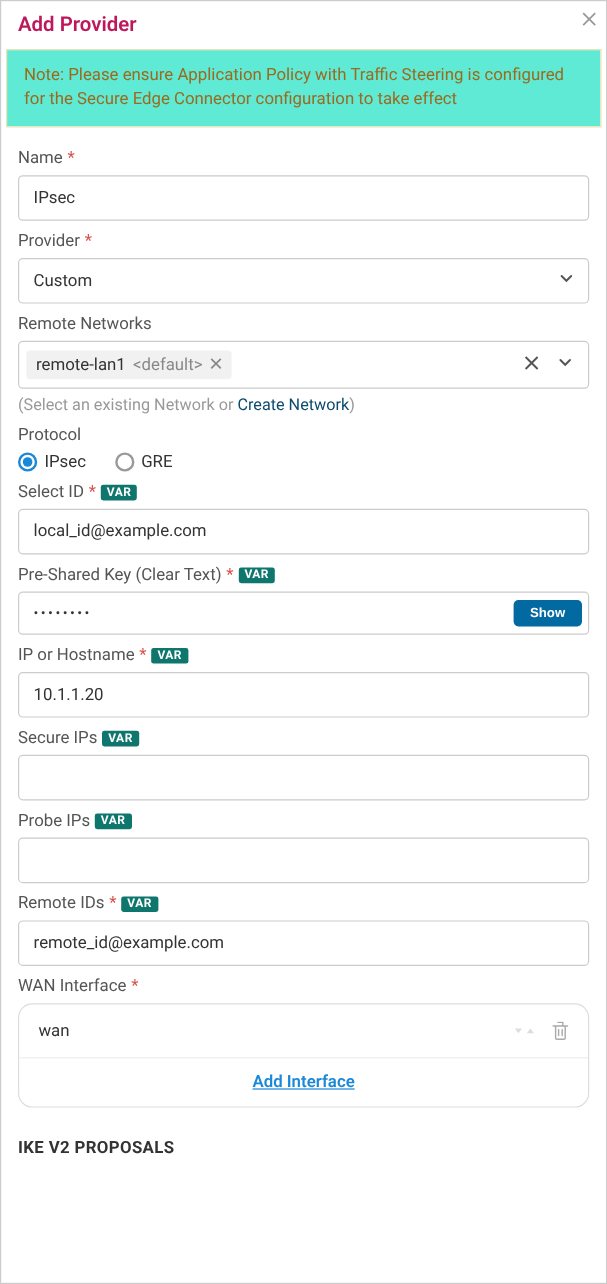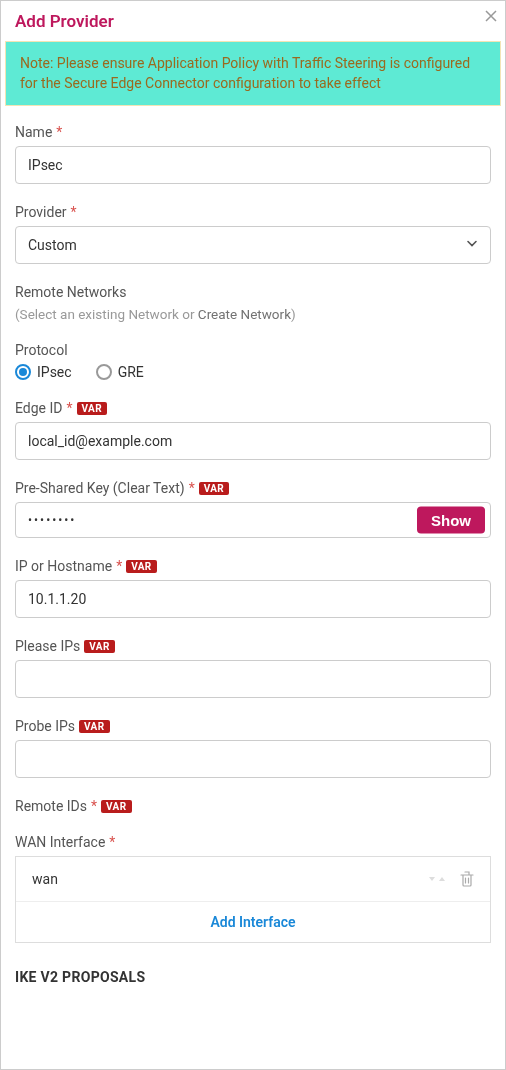--- a/index.html
+++ b/index.html
@@ -35,33 +35,33 @@
     color: #9a6a1f;
     padding: 12px 14px;
     margin: 0 4px 18px 4px;
     font-size: 14px;
     line-height: 1.4;
   }
   .form-area {
     padding: 0 14px;
   }
   .field {
-    margin-bottom: 20px;
+    margin-bottom: 9px;
   }
   .label-row {
     margin-bottom: 6px;
     font-size: 14px;
     color: #555;
     display: flex;
     align-items: center;
     gap: 4px;
   }
   .req { color: #d9534f; }
   .var-badge {
-    background: #b91c1c;
+    background: #0f766e;
     color: #fff;
     font-size: 10px;
     font-weight: 700;
     padding: 1px 5px;
     border-radius: 2px;
     letter-spacing: 0.4px;
   }
   .text-input, .select-input, .multi-input {
     width: 100%;
     border: 1px solid #ccc;
@@ -122,21 +122,21 @@
     right: 12px;
     top: 50%;
     transform: translateY(-50%);
     cursor: pointer;
   }
   .hint {
     margin-top: 6px;
     font-size: 13.5px;
     color: #999;
   }
-  .hint a { color: #737373; text-decoration: none; cursor: pointer; }
+  .hint a { color: #0c4a6e; text-decoration: none; cursor: pointer; }
   .radio-row {
     display: flex;
     gap: 24px;
     align-items: center;
     margin-top: 6px;
   }
   .radio-item {
     display: flex;
     align-items: center;
     gap: 6px;
@@ -160,36 +160,36 @@
     border-radius: 50%;
   }
   .psk-wrap {
     position: relative;
   }
   .show-btn {
     position: absolute;
     right: 6px;
     top: 50%;
     transform: translateY(-50%);
-    background: #be185d;
+    background: #0369a1;
     color: #fff;
     border: none;
     border-radius: 4px;
     padding: 5px 14px;
-    font-size: 15px;
+    font-size: 11px;
     font-weight: 600;
     cursor: pointer;
   }
   .psk-dots {
     letter-spacing: 2px;
     font-size: 12px;
   }
   .wan-table {
     border: 1px solid #ddd;
-    border-radius: 0;
+    border-radius: 12px;
     overflow: hidden;
   }
   .wan-row {
     display: flex;
     align-items: center;
     justify-content: space-between;
     padding: 14px 16px;
     border-bottom: 1px solid #eee;
   }
   .wan-row .actions {
@@ -205,20 +205,21 @@
     color: #ccc;
   }
   .trash-icon svg { display: block; }
   .add-interface {
     text-align: center;
     padding: 12px;
     color: #1a88d8;
     font-weight: 600;
     cursor: pointer;
     font-size: 14px;
+    text-decoration: underline;
   }
   .section-title {
     font-size: 14px;
     font-weight: 700;
     color: #333;
     letter-spacing: 0.3px;
     margin-top: 26px;
     padding: 0 14px;
   }
 </style>
@@ -260,20 +261,41 @@
             <path d="M3 5 L7 9 L11 5" stroke="#555" stroke-width="1.6" fill="none" stroke-linecap="round"></path>
           </svg>
       </span>
     </div>
   </div>
 
   <div class="field">
     <div class="label-row">
       <span>Remote Networks</span>
     </div>
+    <div class="chip-row">
+      <div class="chip">
+        <span>remote-lan1</span>
+        <span class="chip-default">&lt;default&gt;</span>
+        <span class="chip-x">
+          <svg width="10" height="10" viewBox="0 0 10 10">
+              <path d="M1 1 L9 9 M9 1 L1 9" stroke="#888" stroke-width="1.4"></path>
+            </svg>
+        </span>
+      </div>
+      <span class="clear-x">
+        <svg width="14" height="14" viewBox="0 0 14 14">
+            <path d="M2 2 L12 12 M12 2 L2 12" stroke="#555" stroke-width="1.6"></path>
+          </svg>
+      </span>
+      <span class="chev">
+        <svg width="14" height="14" viewBox="0 0 14 14">
+            <path d="M3 5 L7 9 L11 5" stroke="#555" stroke-width="1.6" fill="none" stroke-linecap="round"></path>
+          </svg>
+      </span>
+    </div>
     <div class="hint">
       <span>(Select an existing Network or </span><a>Create Network</a><span>)</span>
     </div>
   </div>
 
   <div class="field">
     <div class="label-row">
       <span>Protocol</span>
     </div>
     <div class="radio-row">
@@ -283,21 +305,21 @@
       </div>
       <div class="radio-item">
         <span class="radio-circle"></span>
         <span>GRE</span>
       </div>
     </div>
   </div>
 
   <div class="field">
     <div class="label-row">
-      <span>Edge ID</span>
+      <span>Select ID</span>
       <span class="req">*</span>
       <span class="var-badge">VAR</span>
     </div>
     <input class="text-input" type="text" value="local_id@example.com" style="">
   </div>
 
   <div class="field">
     <div class="label-row">
       <span>Pre-Shared Key (Clear Text)</span>
       <span class="req">*</span>
@@ -315,40 +337,41 @@
     <div class="label-row">
       <span>IP or Hostname</span>
       <span class="req">*</span>
       <span class="var-badge">VAR</span>
     </div>
     <input class="text-input" type="text" value="10.1.1.20" style="">
   </div>
 
   <div class="field">
     <div class="label-row">
-      <span>Please IPs</span>
+      <span>Secure IPs</span>
       <span class="var-badge">VAR</span>
     </div>
     <input class="text-input" type="text" value="" style="">
   </div>
 
   <div class="field">
     <div class="label-row">
       <span>Probe IPs</span>
       <span class="var-badge">VAR</span>
     </div>
     <input class="text-input" type="text" value="" style="">
   </div>
 
   <div class="field">
     <div class="label-row">
       <span>Remote IDs</span>
       <span class="req">*</span>
       <span class="var-badge">VAR</span>
     </div>
+    <input class="text-input" type="text" value="remote_id@example.com" style="">
   </div>
 
   <div class="field">
     <div class="label-row">
       <span>WAN Interface</span>
       <span class="req">*</span>
     </div>
     <div class="wan-table">
       <div class="wan-row">
         <span>wan</span>

